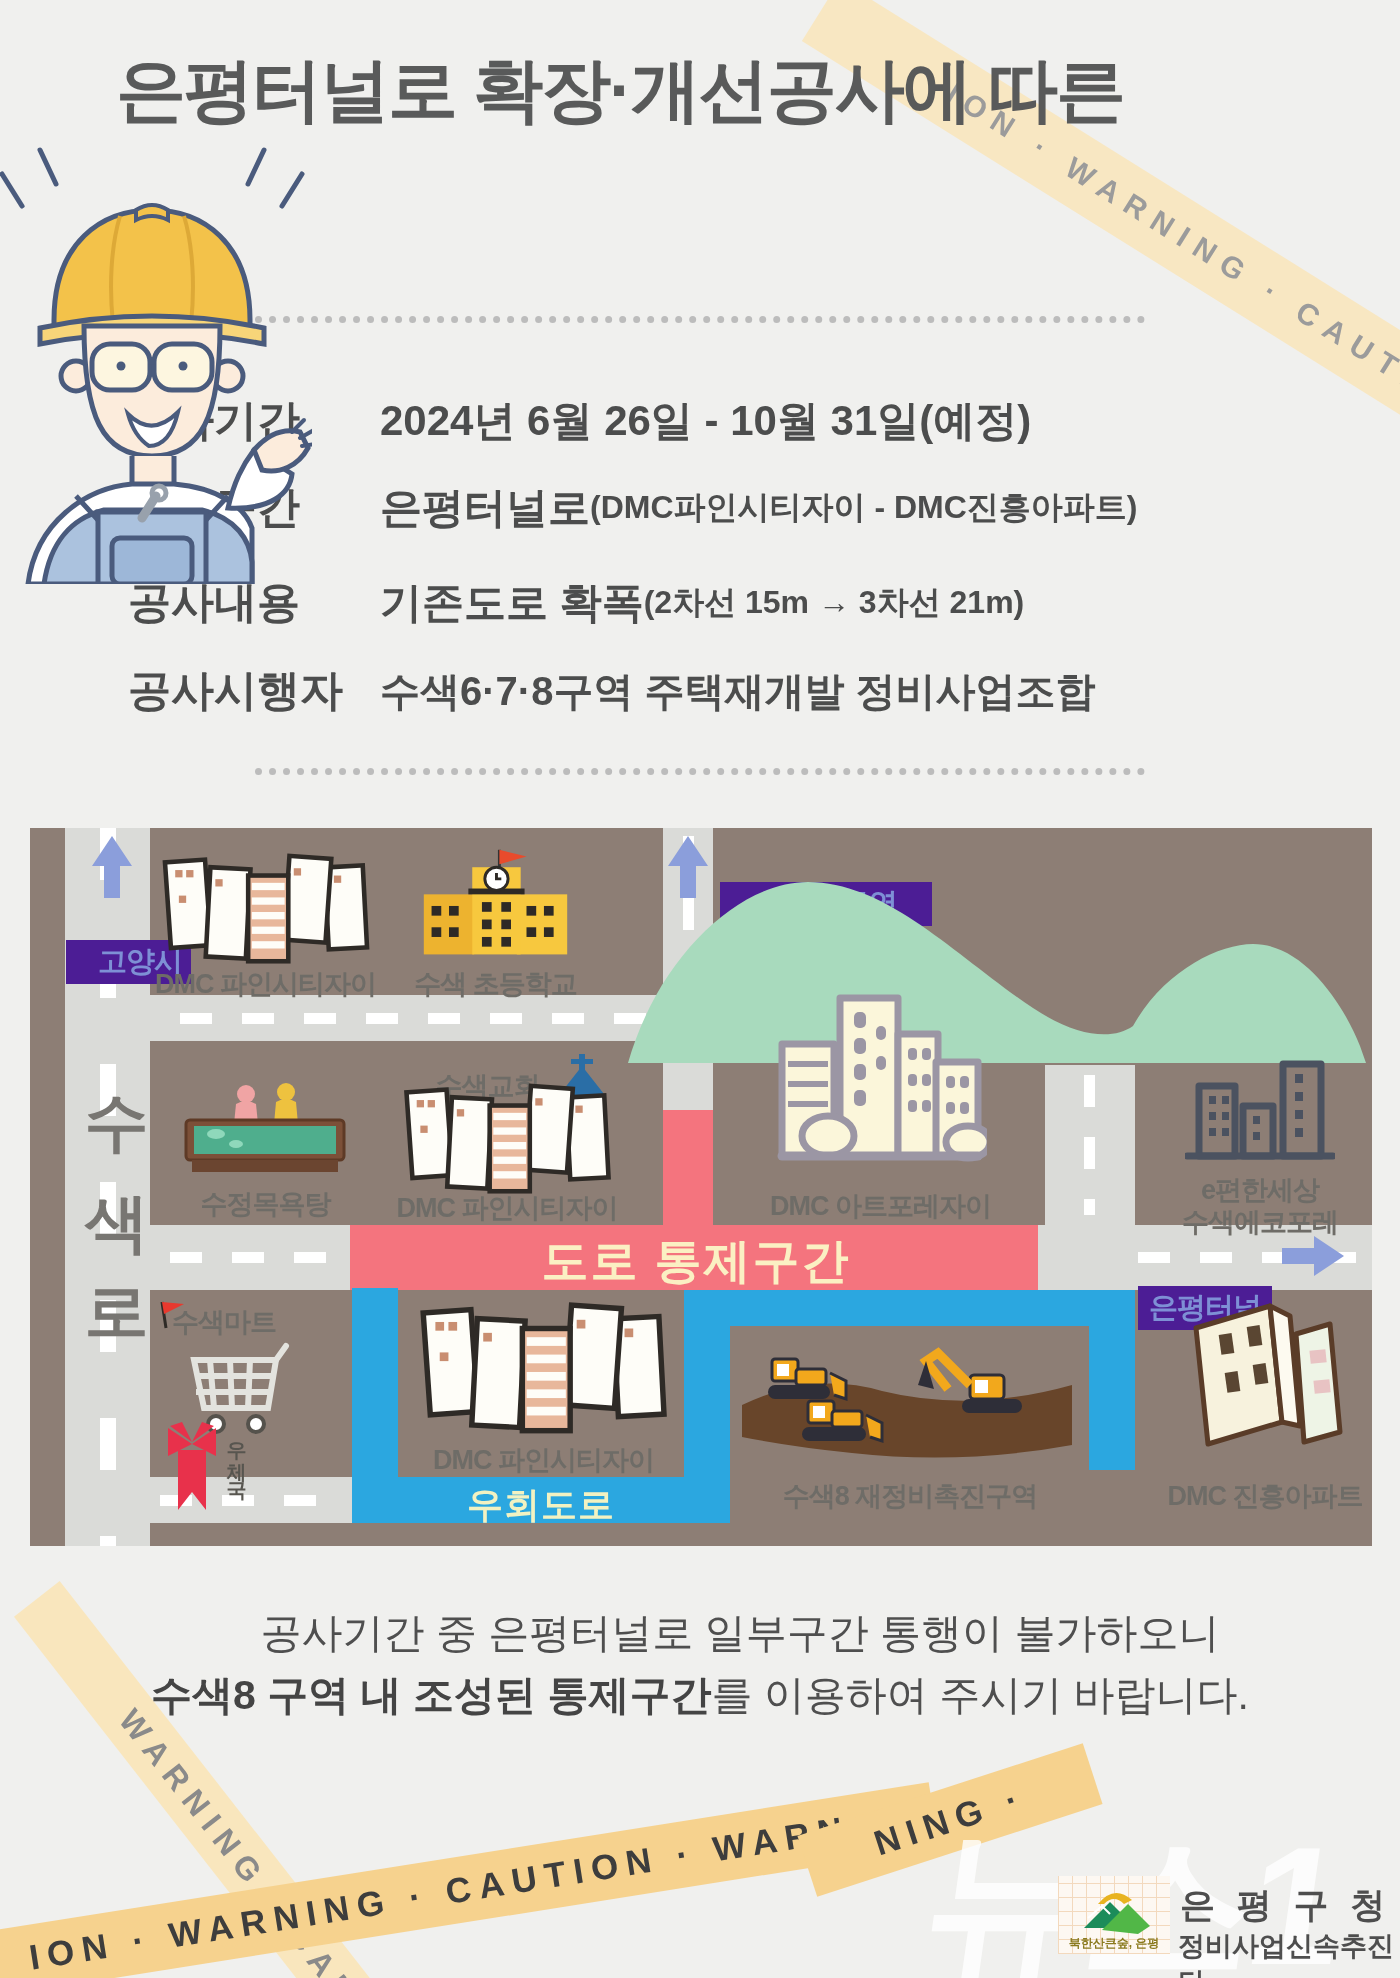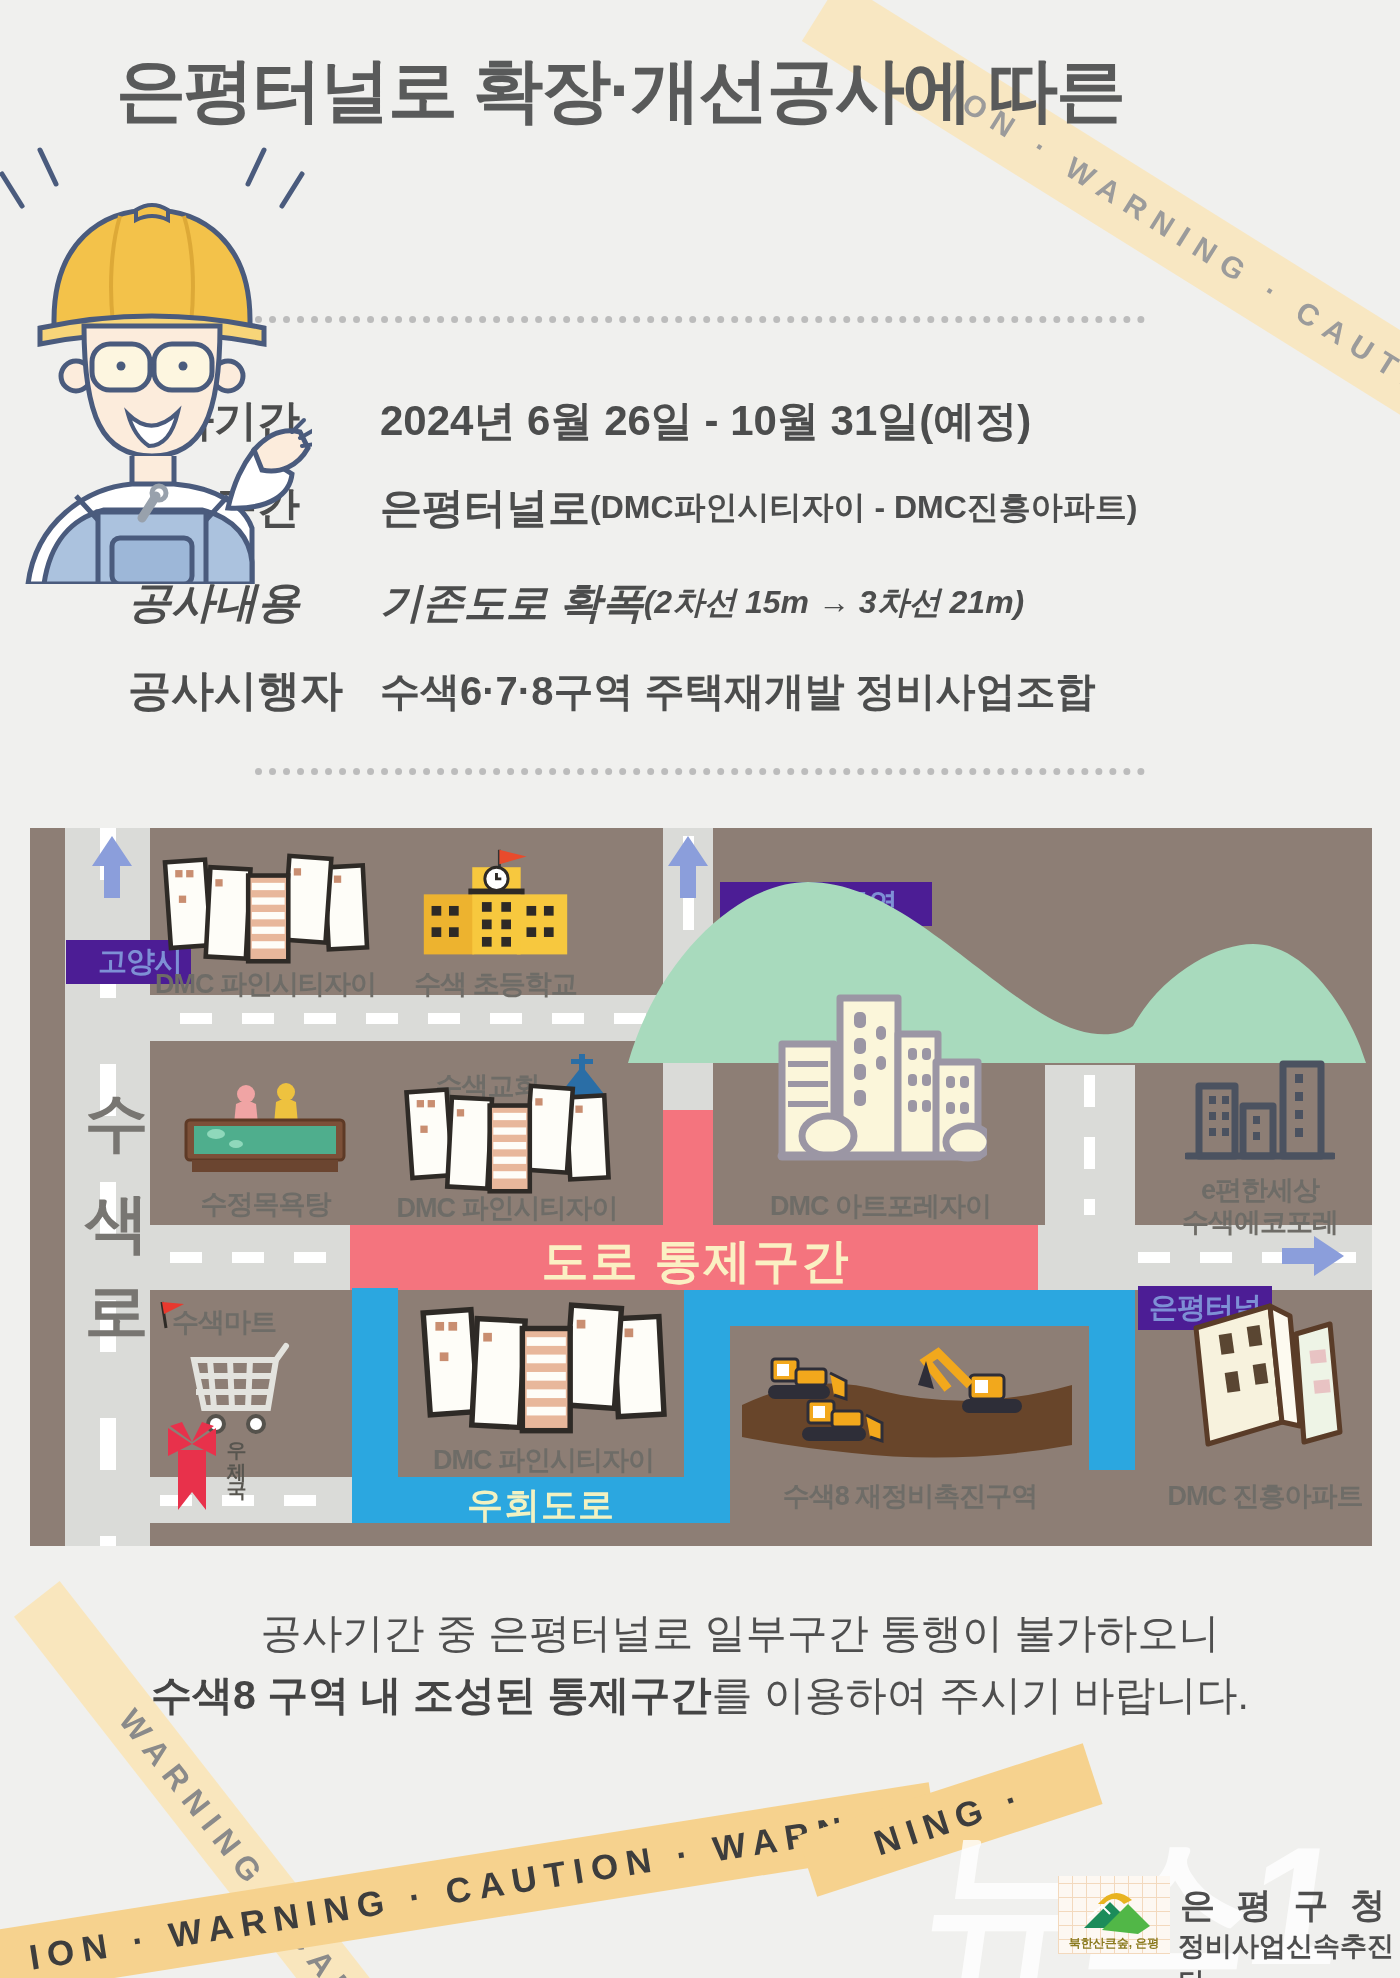--- a/index.html
+++ b/index.html
@@ -100,21 +100,21 @@
     <circle cx="167" cy="379" r="7" fill="none" stroke="#98a1ac" stroke-width="5"></circle>
     <rect x="120" y="424" width="80" height="46" rx="8" fill="#9db7d8" stroke="#4a5b7d" stroke-width="5"></rect>
   </svg>
 
   <div class="abs inforow" style="top:392px;">
     <span class="ilabel">공사기간</span><span class="ival">2024년 6월 26일 - 10월 31일(예정)</span><span class="inote"></span><span class="inote-b"></span>
   </div>
   <div class="abs inforow" style="top:479px;">
     <span class="ilabel">공사구간</span><span class="ival">은평터널로</span><span class="inote">(DMC파인시티자이 - DMC진흥아파트)</span><span class="inote-b"></span>
   </div>
-  <div class="abs inforow" style="top:574px;font-style:italic;">
+  <div class="abs inforow" style="top:574px;">
     <span class="ilabel">공사내용</span><span class="ival">기존도로 확폭</span><span class="inote">(2차선 15m → </span><span class="inote-b">3차선 21m)</span>
   </div>
   <div class="abs inforow" style="top:662px;">
     <span class="ilabel">공사시행자</span><span class="ival" style="font-size:40px;">수색6·7·8구역 주택재개발 정비사업조합</span>
   </div>
 
   <div class="abs dots" style="left:255px;top:768px;width:890px;"></div>
 
   <div class="abs" id="map">
 

